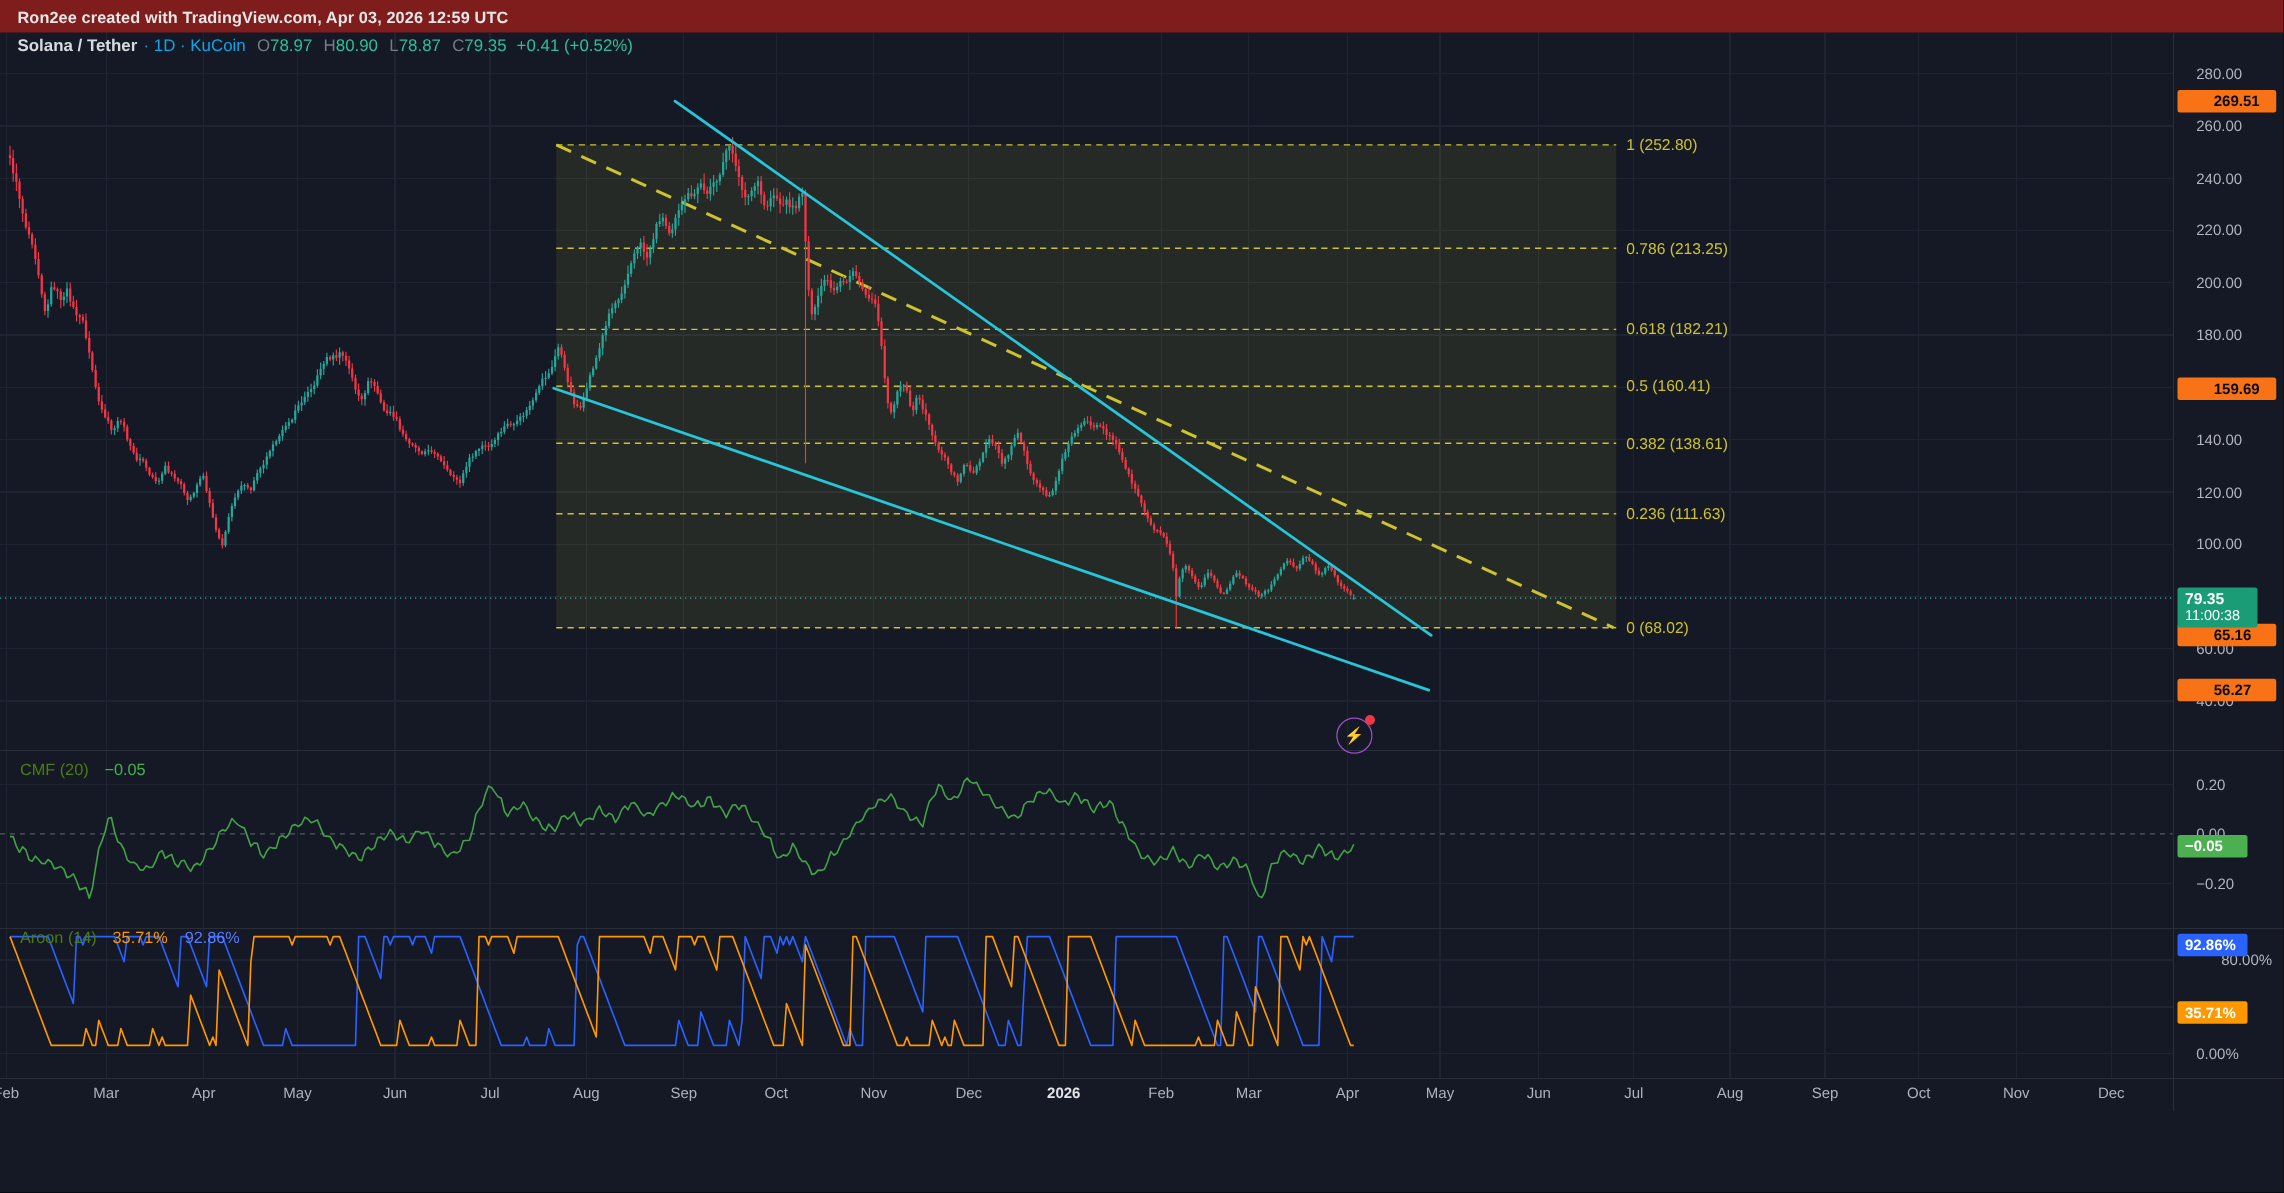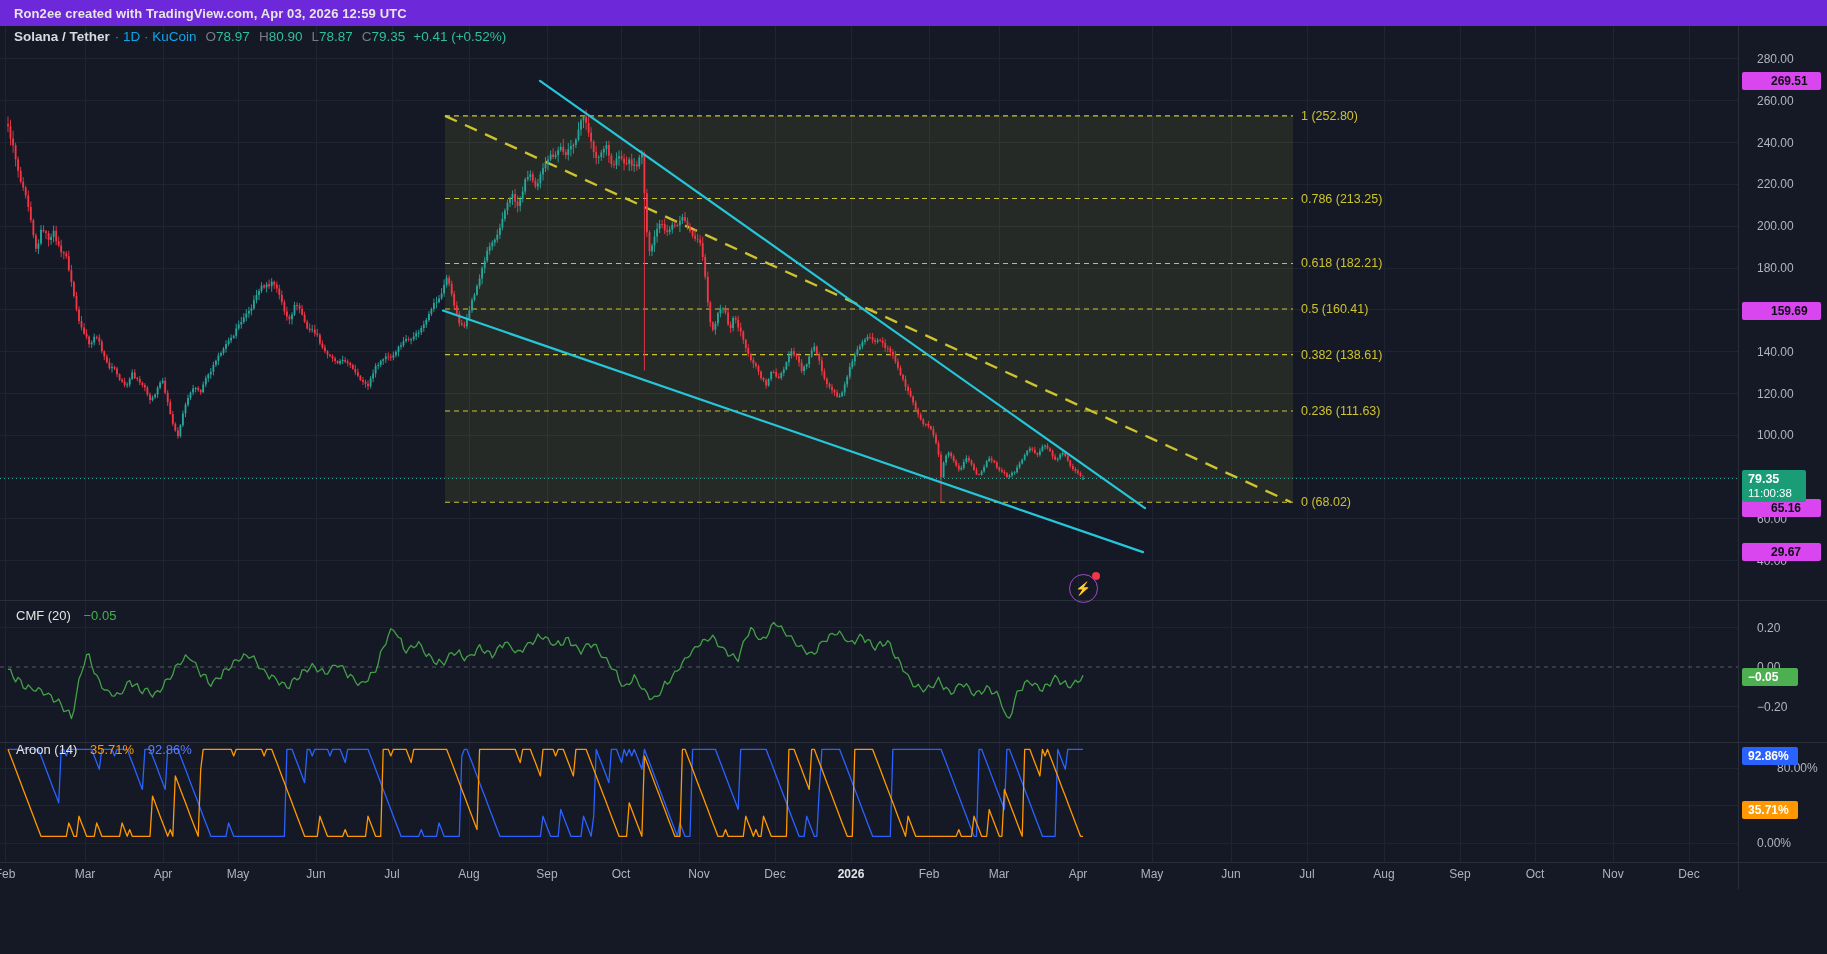--- a/index.html
+++ b/index.html
@@ -1,47 +1,47 @@
 <!DOCTYPE html>
 <html><head>
 <meta charset="utf-8">
 <style>
   html,body{margin:0;padding:0;background:#000;}
   #app{position:relative;width:1827px;height:954px;background:#141925;overflow:hidden;
        font-family:"Liberation Sans",sans-serif;color:#b2b5be;}
-  .topbar{position:absolute;top:0;left:0;right:0;height:26px;background:#6d28d9;display:flex;
+  .topbar{position:absolute;top:0;left:0;right:0;height:26px;background:#7f1d1d;display:flex;
           align-items:center;padding-left:14px;z-index:6;}
   .topbar span{font-size:13px;font-weight:700;color:#e6e6e6;letter-spacing:.1px;}
   .header{position:absolute;top:29px;left:14px;z-index:5;font-size:13.5px;display:flex;
           align-items:center;white-space:nowrap;}
   .header .sym{color:#d8dae0;font-weight:600;}
   .header .meta{color:#0ea5e9;margin-left:5px;}
   .header .k{color:#787b86;margin-left:9px;}
   .header .v{color:#2fbf9a;}
   .header .chg{color:#2fbf9a;margin-left:8px;}
   svg#chart-svg{position:absolute;top:0;left:0;z-index:1;}
   #overlay{position:absolute;inset:0;z-index:2;pointer-events:none;}
   .lbl{position:absolute;left:1757px;transform:translateY(-50%);font-size:12px;color:#b2b5be;
        white-space:nowrap;z-index:1;}
   .tick-x{position:absolute;top:867px;transform:translateX(-50%);font-size:12px;color:#aeb2bc;}
   .tick-x.bold{color:#e2e4e9;font-weight:700;}
   .fib-lbl{position:absolute;left:1301px;transform:translateY(-50%);font-size:12.5px;
            color:#cdc22f;white-space:nowrap;}
   .badge{position:absolute;left:1742px;transform:translateY(-50%);font-size:12px;font-weight:700;
          padding:2px 6px;border-radius:2px;z-index:3;min-width:44px;}
-  .badge.cyan{background:#d946ef;color:#0a0d12;padding-left:29px;}
+  .badge.cyan{background:#f97316;color:#0a0d12;padding-left:29px;}
   .badge.green{background:#4caf50;color:#fff;}
   .badge.blue{background:#2962ff;color:#fff;}
   .badge.orange{background:#ff9800;color:#fff;}
   .price-badge{position:absolute;left:1742px;top:470px;background:#1a9c77;color:#fff;
                border-radius:2px;padding:2px 6px;z-index:3;line-height:1.18;min-width:52px;}
   .price-badge .p{font-size:12.5px;font-weight:700;display:block;}
   .price-badge .cd{font-size:11.5px;display:block;}
   .ind-lbl{position:absolute;z-index:4;font-size:13px;white-space:nowrap;}
-  .ind-lbl .t{color:#e5e5e5;}
+  .ind-lbl .t{color:#4d7c0f;}
   .ind-lbl .vg{color:#44b24a;margin-left:9px;}
   .ind-lbl .vo{color:#ff9800;margin-left:9px;}
   .ind-lbl .vb{color:#5a7bff;margin-left:10px;}
   .flash{position:absolute;left:1069px;top:574px;width:27px;height:27px;border-radius:50%;
          border:1.8px solid #9c4ec2;z-index:4;display:flex;align-items:center;justify-content:center;}
   .flash .bolt{color:#c45ef0;font-size:13px;line-height:1;}
   .flash .dot{position:absolute;right:-3px;top:-3px;width:8px;height:8px;background:#f23645;border-radius:50%;}
   .bottom{position:absolute;left:0;right:0;bottom:0;height:65px;background:#1b1b1d;display:flex;
           align-items:center;padding-left:13px;z-index:6;}
   .brand{font-size:27px;font-weight:700;color:#e8e9ec;margin-left:10px;letter-spacing:.2px;}
@@ -173,21 +173,21 @@
       <div class="tick-x" style="left: 1231px; top: 867px;">Jun</div>
       <div class="tick-x" style="left: 1307px; top: 867px;">Jul</div>
       <div class="tick-x" style="left: 1384px; top: 867px;">Aug</div>
       <div class="tick-x" style="left: 1460px; top: 867px;">Sep</div>
       <div class="tick-x" style="left: 1535px; top: 867px;">Oct</div>
       <div class="tick-x" style="left: 1613px; top: 867px;">Nov</div>
       <div class="tick-x" style="left: 1689px; top: 867px;">Dec</div>
       <div class="badge cyan" style="left: 1742px; top: 80.9315px;">269.51</div>
       <div class="badge cyan" style="left: 1742px; top: 310.554px;">159.69</div>
       <div class="badge cyan" style="left: 1742px; top: 508.207px;">65.16</div>
-      <div class="badge cyan" style="left: 1742px; top: 552.137px;">29.67</div>
+      <div class="badge cyan" style="left: 1742px; top: 552.137px;">56.27</div>
       <div class="badge green" style="left: 1742px; top: 676.875px;">−0.05</div>
       <div class="badge blue" style="left: 1742px; top: 755.944px;">92.86%</div>
       <div class="badge orange" style="left: 1742px; top: 809.522px;">35.71%</div>
     </div>
 
   <div class="header">
     <span class="sym">Solana / Tether</span>
     <span class="meta">· 1D · KuCoin</span>
     <span class="k">O</span>
     <span class="v">78.97</span>

